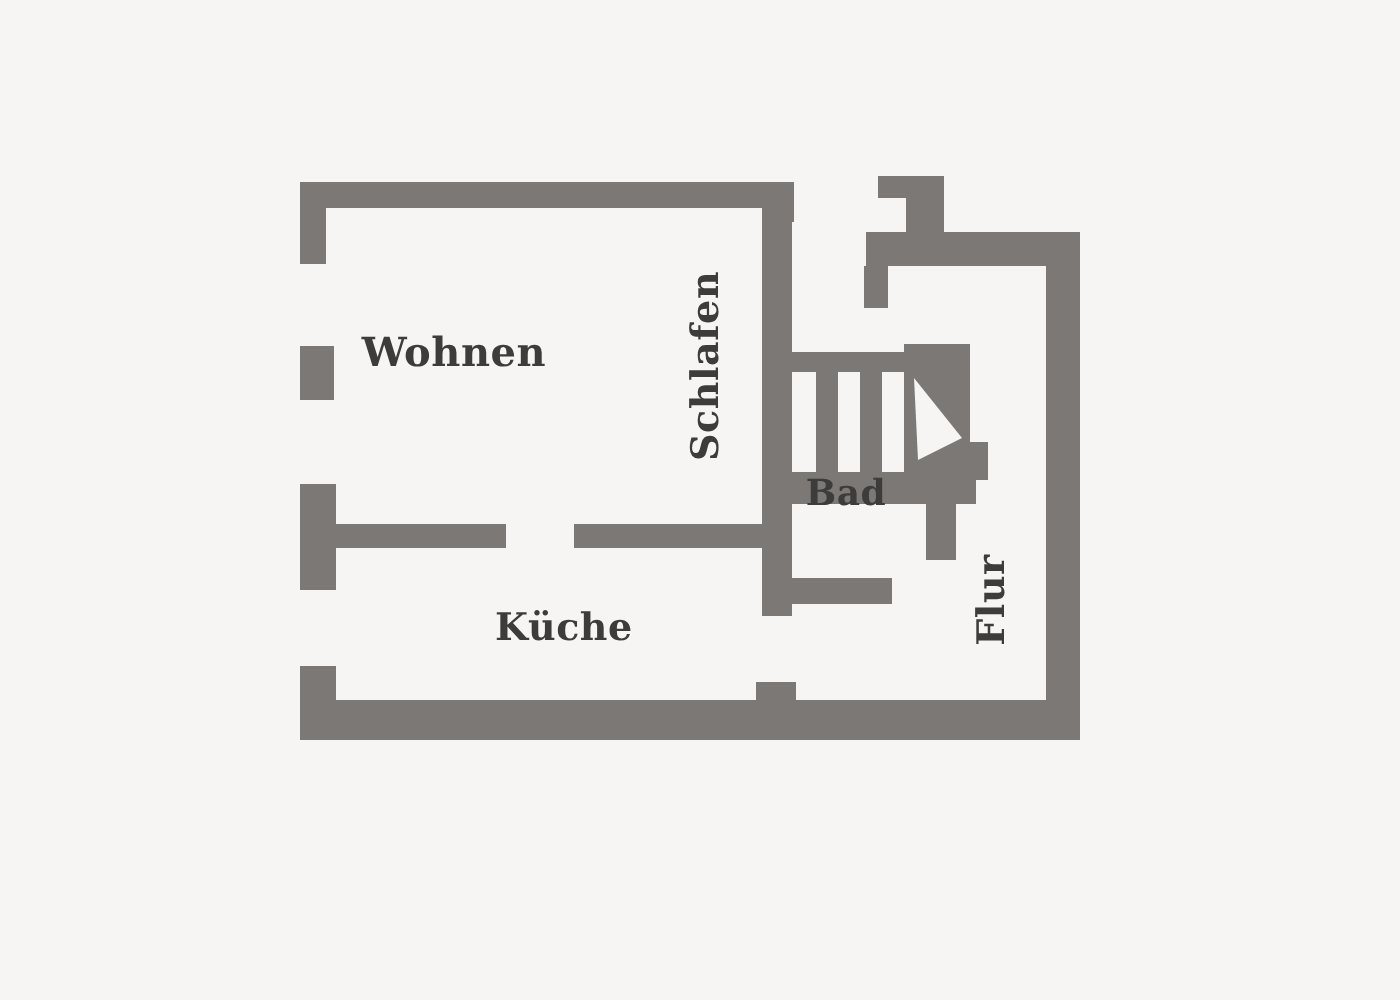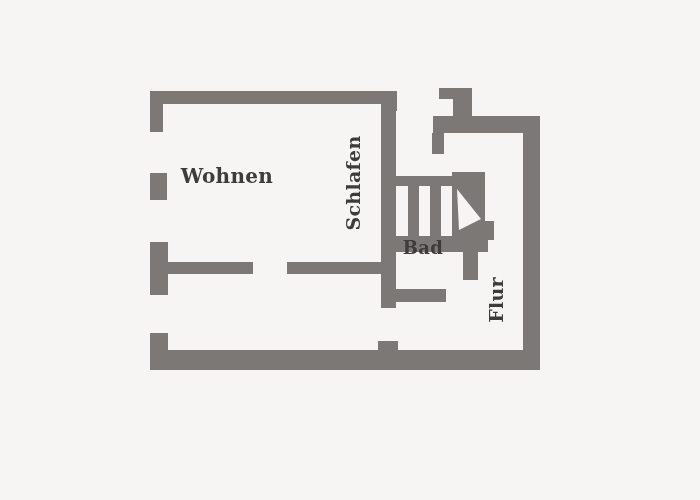--- a/index.html
+++ b/index.html
@@ -68,16 +68,17 @@
 
   <div class="wall" style="left:396px;top:176px;width:56px;height:10px"></div>
   <div class="wall" style="left:408px;top:186px;width:11px;height:50px"></div>
   <div class="wall" style="left:430px;top:186px;width:11px;height:50px"></div>
   <div class="wall" style="left:452px;top:172px;width:33px;height:64px"></div>
   <div class="wall" style="left:481px;top:221px;width:13px;height:19px"></div>
   <div class="arrow" style="left:456px;top:188px;width:26px;height:43px;clip-path:polygon(1px 1px, 3px 42px, 25px 31px)"></div>
 
   <span class="label" style="left:227px;top:176px;font-size:20px">Wohnen</span>
   <span class="label vertical" style="left:353px;top:183px;font-size:19px">Schlafen</span>
+  <span class="label" style="left:282px;top:314px;font-size:19px">Küche</span>
   <span class="label" style="left:423px;top:247px;font-size:18px">Bad</span>
   <span class="label vertical" style="left:496px;top:300px;font-size:19px">Flur</span>
 
 </div>
 
 </body></html>

